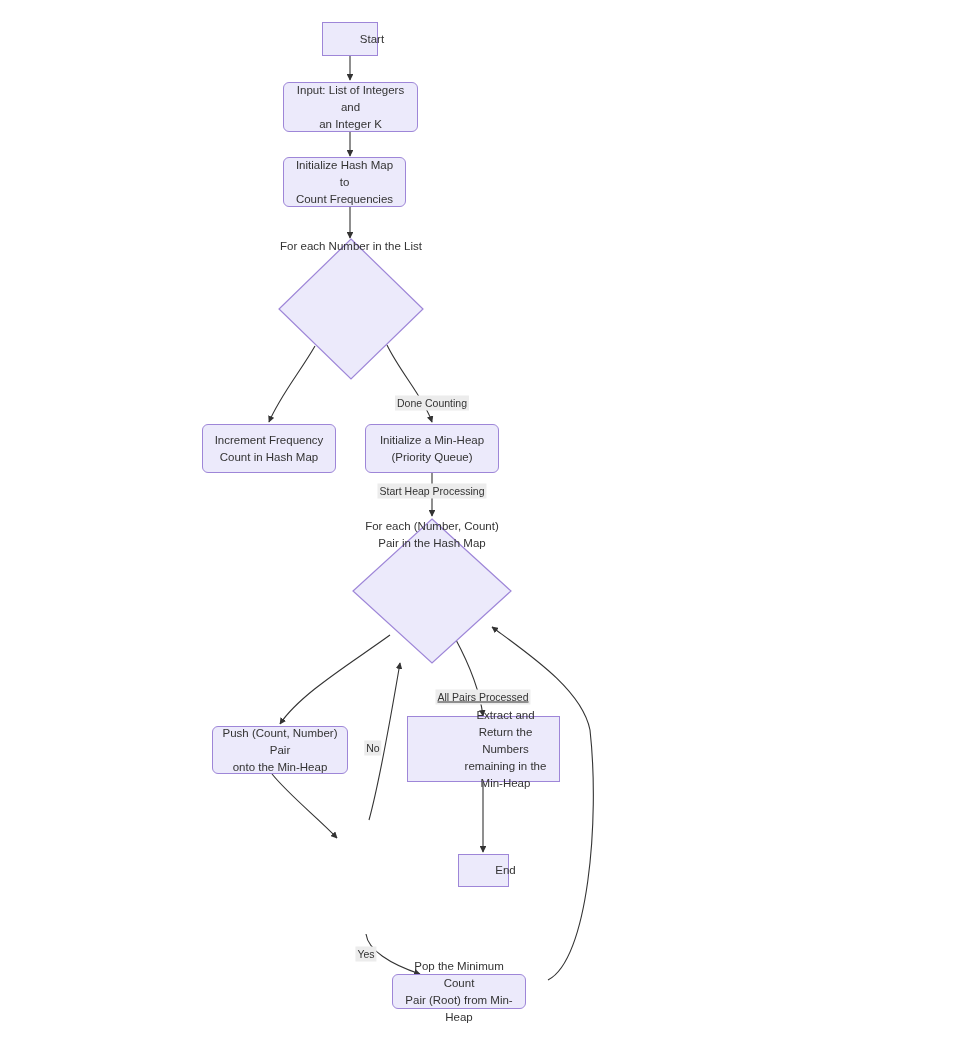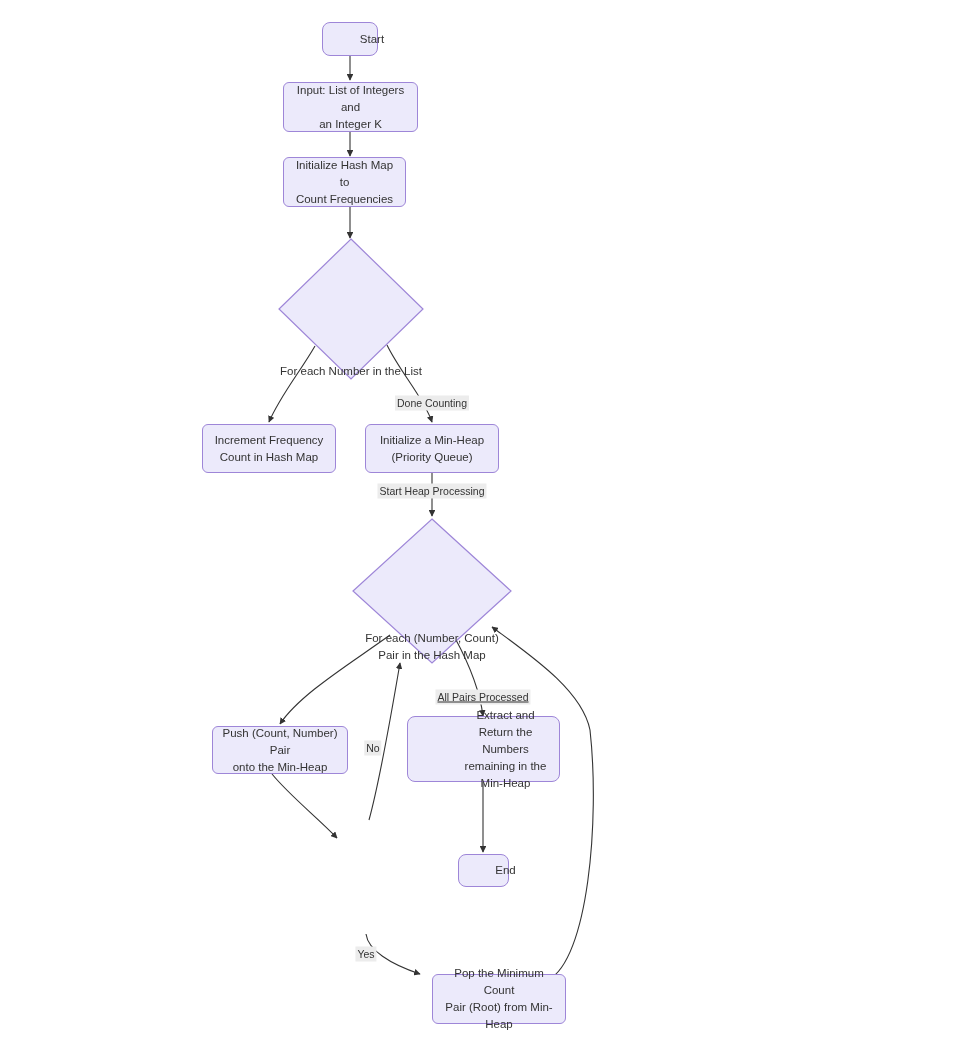--- a/index.html
+++ b/index.html
@@ -35,32 +35,32 @@
     color: #333333;
     font-size: 11.5px;
     line-height: 17px;
     background: #ECEAFB;
     border: 1px solid #9E86D8;
   }
   .node.rounded {
     border-radius: 6px;
   }
   .node.square {
-    border-radius: 8px;
+    border-radius: 0;
     padding-left: 44px;
   }
   .node-label {
     display: block;
     white-space: pre-line;
     padding: 0 8px;
   }
   .diamond-wrap {
     position: absolute;
     display: flex;
-    align-items: flex-end;
+    align-items: flex-start;
     justify-content: center;
   }
   .diamond-shape {
     position: absolute;
     left: 0;
     top: 0;
     width: 100%;
     height: 100%;
   }
   .diamond-text {
@@ -160,21 +160,21 @@
     <span class="node-label">Extract and Return the
 Numbers remaining in the
 Min-Heap</span>
   </div>
 
 
   <div class="node square" style="left:458px; top:854px; width:51px; height:33px;">
     <span class="node-label">End</span>
   </div>
 
-  <div class="node rounded" style="left:432px; top:974px; width:134px; height:50px;">
+  <div class="node rounded" style="left:392px; top:974px; width:134px; height:35px;">
     <span class="node-label">Pop the Minimum Count
 Pair (Root) from Min-Heap</span>
   </div>
 
   <div class="edge-label" style="left:432px; top:403px;">Done Counting</div>
 
   <div class="edge-label" style="left:432px; top:491px;">Start Heap Processing</div>
 
   <div class="edge-label" style="left:483px; top:697px;text-decoration:underline;">All Pairs Processed</div>
 

